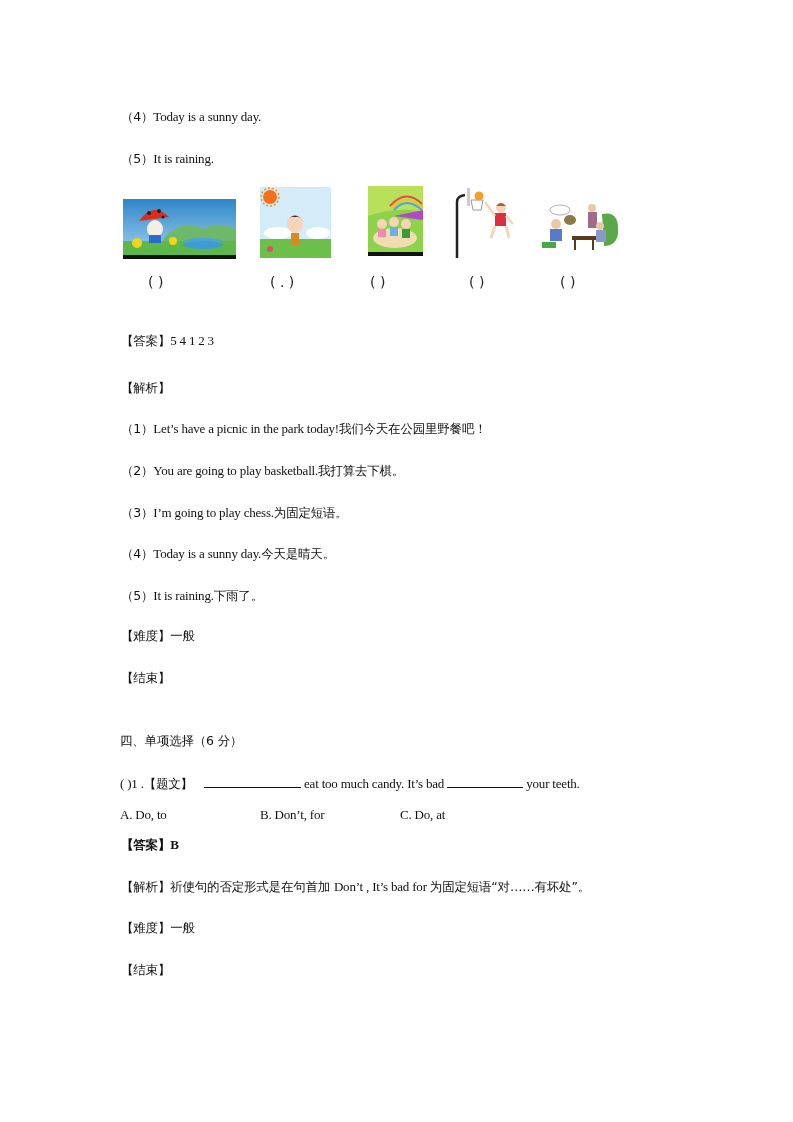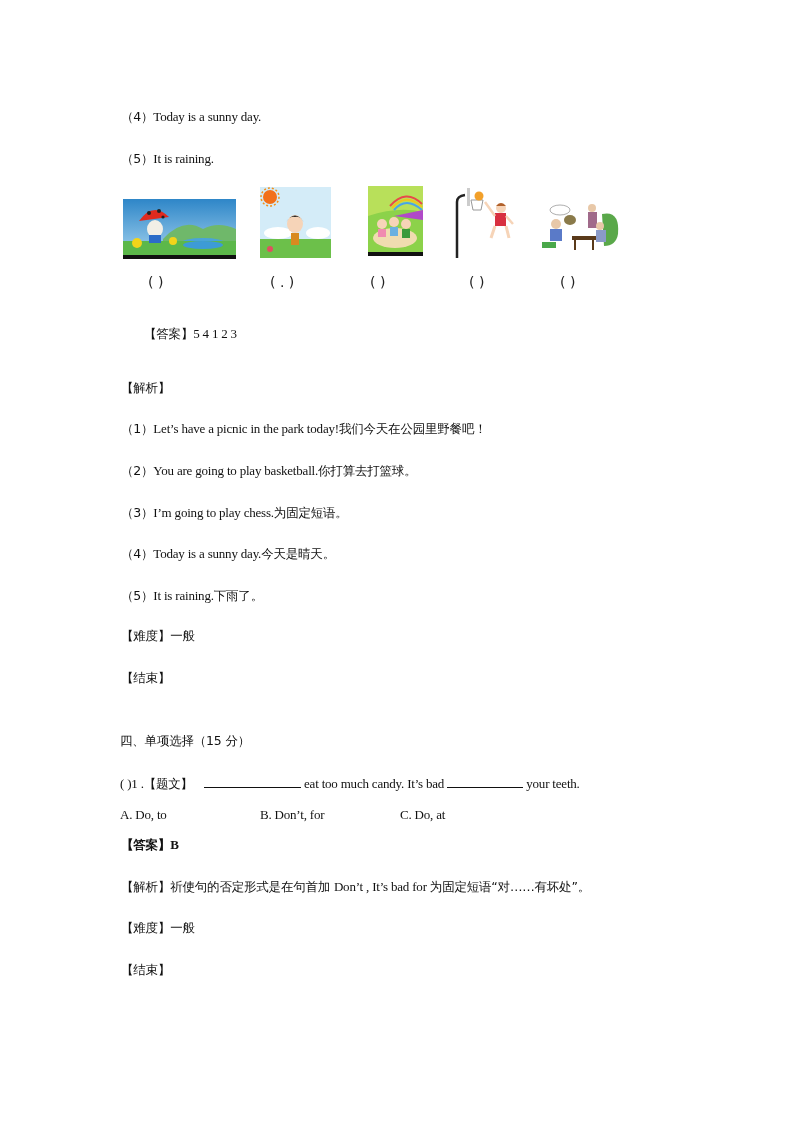--- a/index.html
+++ b/index.html
@@ -122,47 +122,47 @@
     <rect x="2" y="42" width="14" height="6" fill="#4aa84a"></rect>
   </svg>
 </div>
 
 <div class="paren" style="left:148px;">(       )</div>
 <div class="paren" style="left:270px;">(   .   )</div>
 <div class="paren" style="left:370px;">(       )</div>
 <div class="paren" style="left:469px;">(       )</div>
 <div class="paren" style="left:560px;">(       )</div>
 
-<div class="line" style="top:326px;margin-left:23px;">
+<div class="line" style="top:333px;">
   <span class="cn">【答案】</span><span>5 4 1 2 3</span>
 </div>
 <div class="line cn" style="top:380px;">【解析】</div>
 
 <div class="line" style="top:421px;">
   <span class="cn">（1）</span><span>Let’s have a picnic in the park today!</span><span class="cn">我们今天在公园里野餐吧！</span>
 </div>
 <div class="line" style="top:463px;">
-  <span class="cn">（2）</span><span>You are going to play basketball.</span><span class="cn">你打算去打篮球。</span>
+  <span class="cn">（2）</span><span>You are going to play basketball.</span><span class="cn">我打算去下棋。</span>
 </div>
 <div class="line" style="top:505px;">
   <span class="cn">（3）</span><span>I’m going to play chess.</span><span class="cn">为固定短语。</span>
 </div>
 <div class="line" style="top:546px;">
   <span class="cn">（4）</span><span>Today is a sunny day.</span><span class="cn">今天是晴天。</span>
 </div>
 <div class="line" style="top:588px;">
   <span class="cn">（5）</span><span>It is raining.</span><span class="cn">下雨了。</span>
 </div>
 
 <div class="line cn" style="top:628px;">
   <span>【难度】</span><span>一般</span>
 </div>
 <div class="line cn" style="top:670px;">【结束】</div>
 
-<div class="line cn" style="top:733px; left:120px;">四、单项选择（15 分）</div>
+<div class="line cn" style="top:733px; left:120px;">四、单项选择（6 分）</div>
 
 <div class="line" style="top:775px; left:120px;">
   <span>(        )1 .</span><span class="cn">【题文】</span>
   <span class="blank" style="width:97px; margin-left:8px;"></span><span> eat too much candy. It’s bad </span><span class="blank" style="width:76px;"></span><span> your teeth.</span>
 </div>
 
 <div class="line" style="top:807px; left:120px;">A. Do, to</div>
 <div class="line" style="top:807px; left:260px;">B. Don’t, for</div>
 <div class="line" style="top:807px; left:400px;">C. Do, at</div>
 

